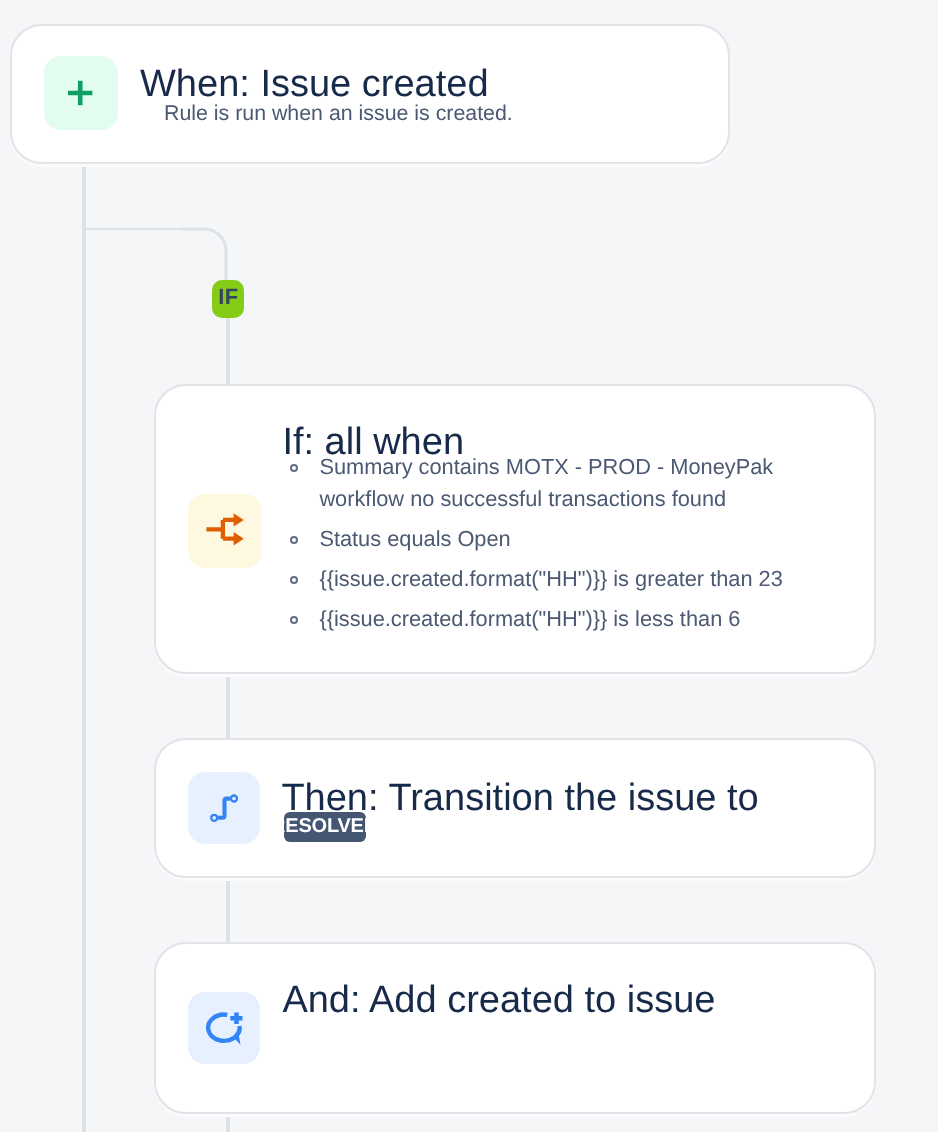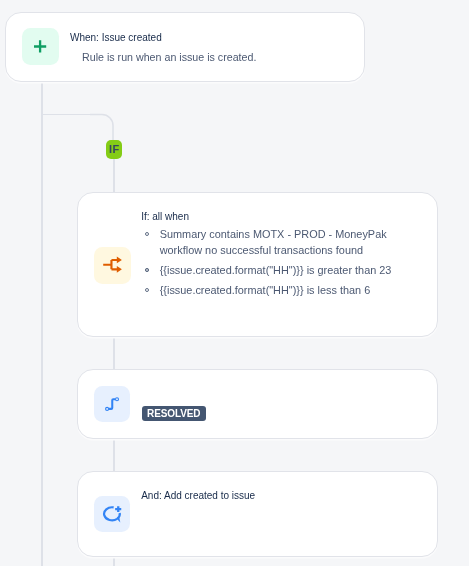--- a/index.html
+++ b/index.html
@@ -1,21 +1,21 @@
 <!DOCTYPE html>
 <html><head>
 <meta charset="utf-8">
 <style>
   html,body{margin:0;padding:0;}
   body{width:469px;height:566px;background:#F5F6F8;font-family:"Liberation Sans",sans-serif;overflow:hidden;
        -webkit-font-smoothing:antialiased;}
   .canvas{position:relative;width:469px;height:566px;}
   .card{position:absolute;background:#FFFFFF;border:1px solid #E1E3E9;border-radius:16px;box-sizing:border-box;box-shadow:0 1.5px 0 0 #FBFBFC;}
   .iconbox{position:absolute;border-radius:8.5px;display:block;}
-  .title{position:absolute;font-size:10px;color:#172A49;white-space:nowrap;}
+  .title{position:absolute;font-size:19px;color:#172A49;white-space:nowrap;}
   .sub{position:absolute;font-size:10.8px;color:#4C5972;padding-left:12px;}
   .conn{position:absolute;background:#DEE1E8;}
   .ifbadge{position:absolute;background:#84cc16;border-radius:5px;display:flex;align-items:center;justify-content:center;
            font-size:11px;font-weight:bold;color:#35455F;letter-spacing:0.25px;text-indent:0.25px;}
   .badge{position:absolute;background:#445671;border-radius:3px;color:#fff;font-size:10px;font-weight:bold;
          letter-spacing:-0.1px;text-indent:-0.1px;display:flex;align-items:center;justify-content:center;}
   ul.conds{position:absolute;margin:0;padding:0;list-style:none;}
   ul.conds li{position:relative;font-size:10.9px;color:#4C5972;line-height:16px;padding-left:15.1px;margin-bottom:4px;}
   ul.conds li .bullet{position:absolute;left:0;top:5.5px;width:4px;height:4px;border:1.2px solid #626F86;border-radius:50%;box-sizing:border-box;}
 </style>
@@ -49,34 +49,35 @@
   <div class="iconbox" style="left:93.6px;top:246.9px;width:37px;height:37px;background:#FFF8E0;">
     <svg width="37" height="37" viewBox="0 0 37 37">
       <path d="M9.2 17.7 H 17.45 M17.45 12.95 V 22.35 M17.45 12.95 H 23.2 M17.45 22.35 H 23.2" fill="none" stroke="#DF5E00" stroke-width="2.15" stroke-linecap="butt"></path>
       <path d="M22.8 9.6 L 27.9 12.95 L 22.8 16.3 Z" fill="#DF5E00"></path>
       <path d="M22.8 19.0 L 27.9 22.35 L 22.8 25.7 Z" fill="#DF5E00"></path>
     </svg>
   </div>
   <div class="title" style="left:141.2px;top:210.5px;">If: all when</div>
   <ul class="conds" style="left:144.6px;top:226px;width:247px;">
     <li><span class="bullet"></span><span>Summary contains MOTX - PROD - MoneyPak workflow no successful transactions found</span></li>
-    <li><span class="bullet"></span></li>
+    <li><span class="bullet"></span><span>Status equals Open</span></li>
     <li><span class="bullet"></span><span>{{issue.created.format("HH")}} is greater than 23</span></li>
     <li><span class="bullet"></span><span>{{issue.created.format("HH")}} is less than 6</span></li>
   </ul>
 
   <div class="card" style="left:77px;top:369px;width:360.5px;height:70px;"></div>
   <div class="iconbox" style="left:93.9px;top:385.6px;width:36.3px;height:36.3px;background:#E7F0FE;">
     <svg width="36.3" height="36.3" viewBox="0 0 36.3 36.3">
       <path d="M15.0 22.9 H 17.25 a 1 1 0 0 0 1 -1 V 14.3 a 1 1 0 0 1 1 -1 H 21.1" fill="none" stroke="#3384F5" stroke-width="2.05" stroke-linecap="butt"></path>
       <circle cx="13.1" cy="22.9" r="1.5" fill="none" stroke="#3384F5" stroke-width="1.15"></circle>
       <circle cx="23.0" cy="13.25" r="1.5" fill="none" stroke="#3384F5" stroke-width="1.15"></circle>
     </svg>
   </div>
-  <div class="badge" style="left:141.8px;top:405.8px;width:64px;height:15px;">RESOLVED</div>
+  <div class="title" style="left:140.7px;top:388.8px;">Then: Transition the issue to</div>
+  <div class="badge" style="left:141.8px;top:405.8px;width:41px;height:15px;">RESOLVED</div>
 
   <div class="card" style="left:77px;top:471px;width:360.5px;height:86px;"></div>
   <div class="iconbox" style="left:94.1px;top:495.7px;width:36.3px;height:36.3px;background:#E7F0FE;">
     <svg width="36.3" height="36.3" viewBox="0 0 36.3 36.3">
       <path d="M19.64 11.42 A 8 6.55 0 1 0 23.1 22.95" fill="none" stroke="#3384F5" stroke-width="2.2" stroke-linecap="butt"></path>
       <path d="M25.75 17.0 A 8 6.55 0 0 1 23.35 22.6" fill="none" stroke="#3384F5" stroke-width="2.2" stroke-linecap="butt"></path>
       <path d="M22.2 22.3 L 26.3 26.4 L 25.2 20.6 Z" fill="#3384F5"></path>
       <path d="M24.25 10.3 V 16.0 M21.15 13.1 H 27.25" stroke="#3384F5" stroke-width="2.3" fill="none" stroke-linecap="butt"></path>
     </svg>
   </div>

